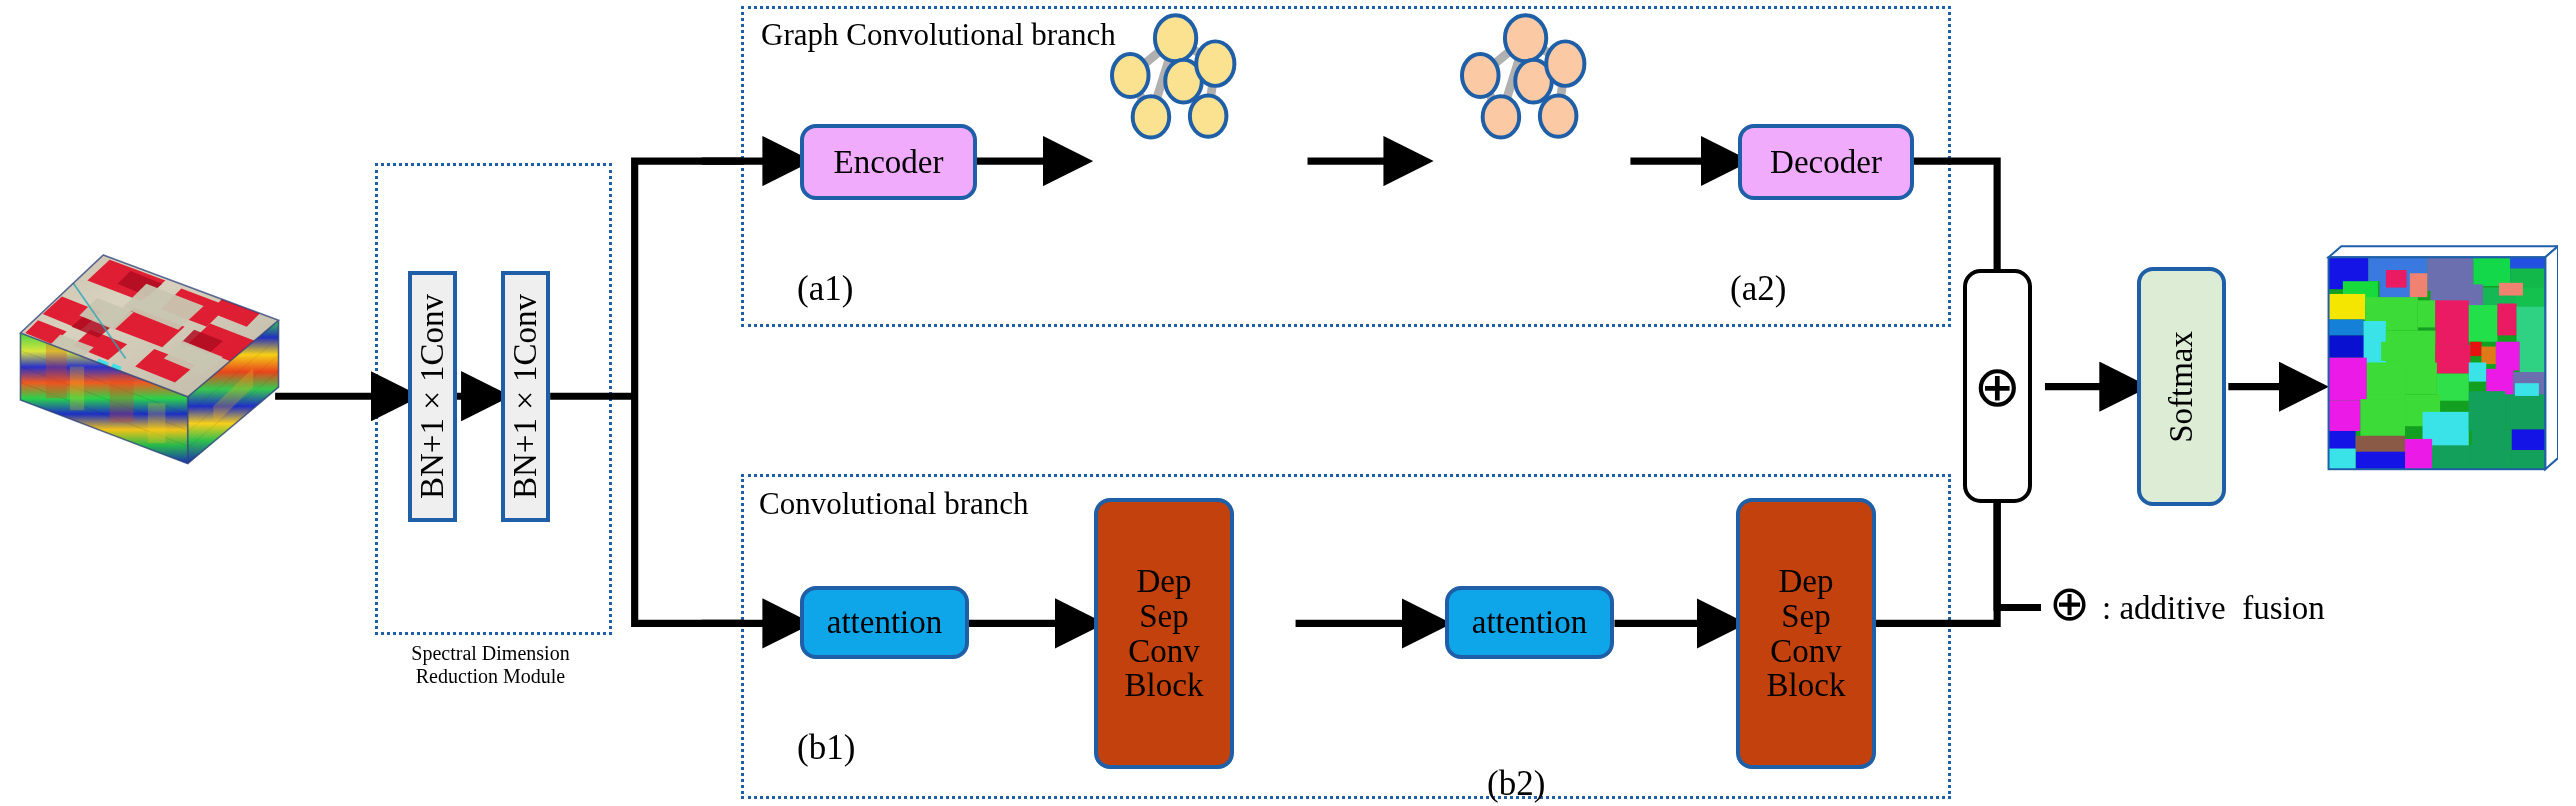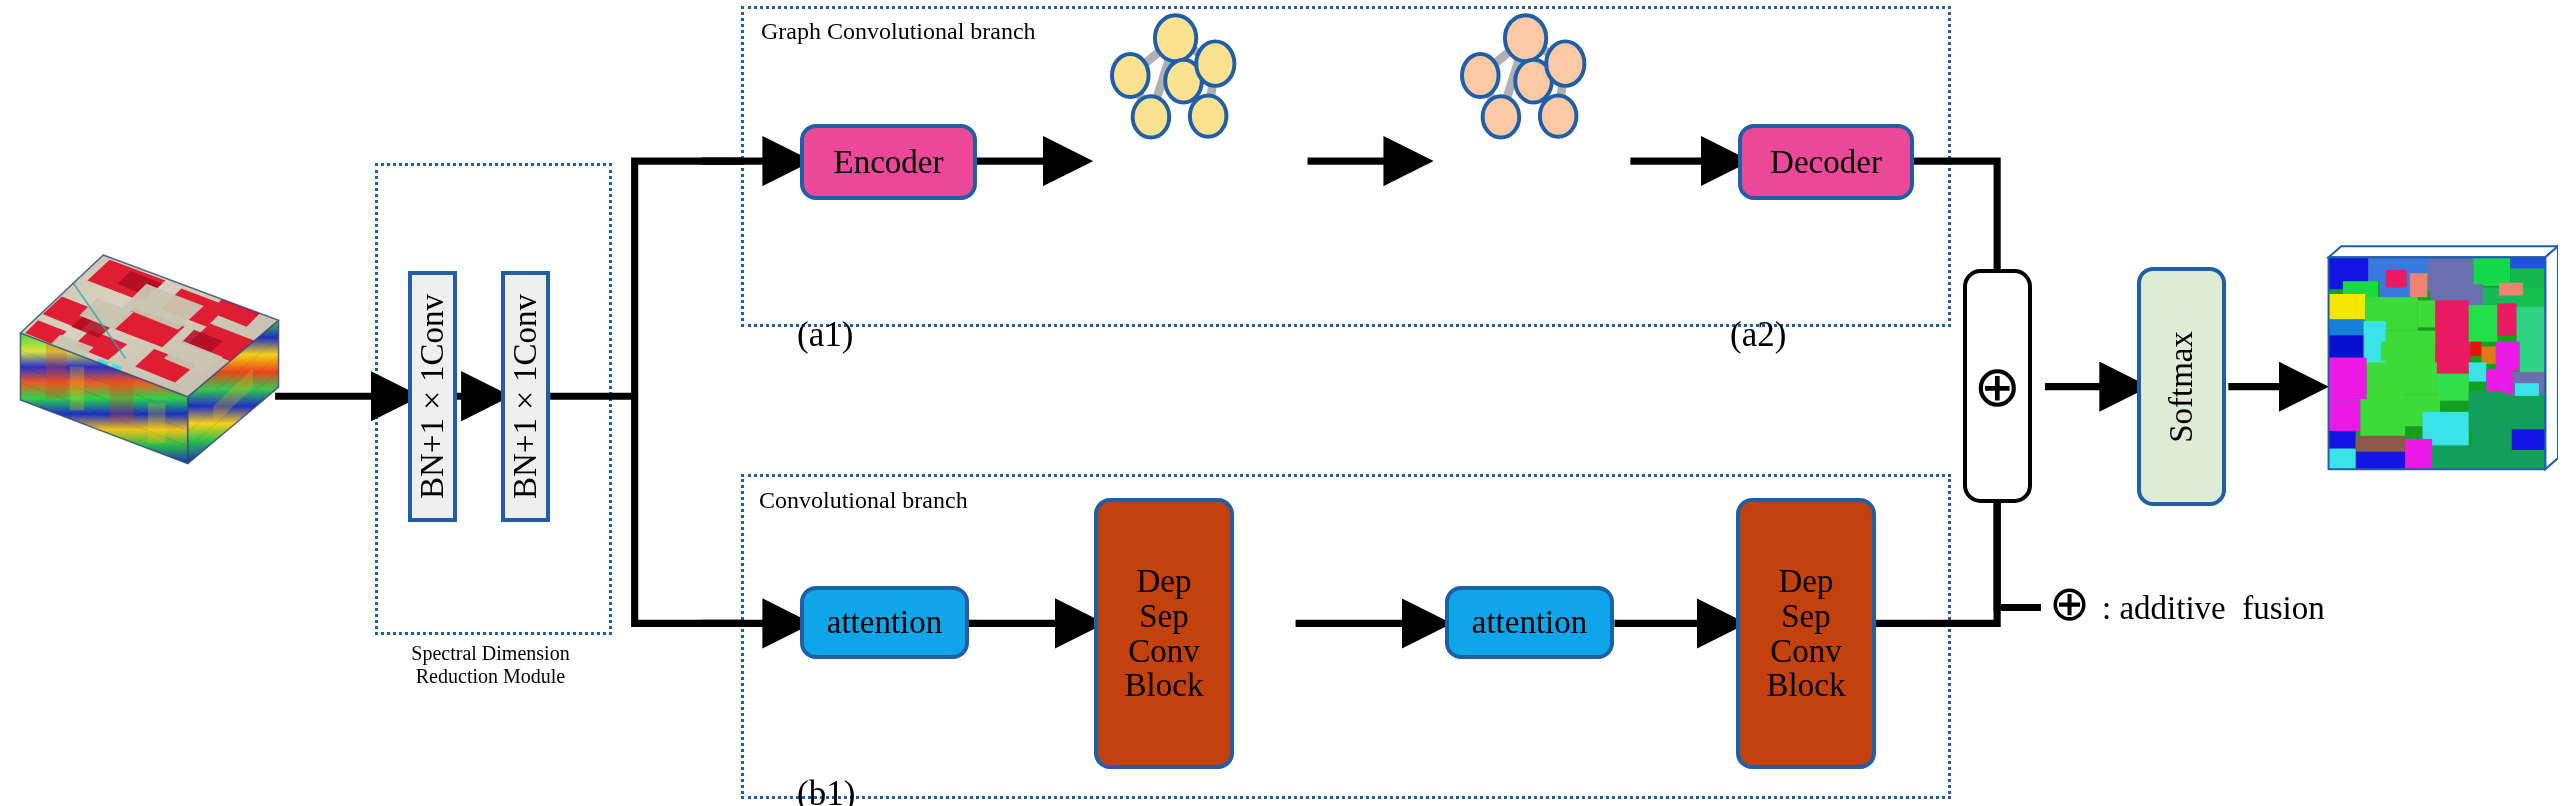--- a/index.html
+++ b/index.html
@@ -2,30 +2,30 @@
 <html style="font-size:12.8px"><head>
 <meta charset="utf-8">
 <style>
   html,body{margin:0;padding:0;background:#fff;}
   body{width:2576px;height:806px;position:relative;overflow:hidden;
        font-family:"Liberation Serif","DejaVu Serif",serif;color:#000;}
   .abs{position:absolute;}
   
   .dotted{position:absolute;border:3.2px dotted #1f5fa8;background:transparent;}
   
-  .branch-label{position:absolute;font-size:24px;line-height:1;white-space:nowrap;}
-  .sub-label{position:absolute;font-size:35px;line-height:1;white-space:nowrap;margin-top:46px;}
+  .branch-label{position:absolute;font-size:31px;line-height:1;white-space:nowrap;}
+  .sub-label{position:absolute;font-size:35px;line-height:1;white-space:nowrap;}
   .module-caption{position:absolute;font-size:20px;line-height:1.15;text-align:center;white-space:pre-line;}
   .legend-text{position:absolute;font-size:33px;white-space:pre;}
   
   .nbox{position:absolute;box-sizing:border-box;border:4px solid #1f5fa8;
         display:flex;align-items:center;justify-content:center;text-align:center;
         font-size:33px;line-height:1.06;}
   .nbox.round{border-radius:16px;}
-  .nbox.cream{background:#ec4899;align-items:center;}
+  .nbox.cream{background:#f0abfc;align-items:center;}
   .nbox.blue{background:#0ea5e9;}
   .nbox.peach{background:#c2410c;}
   .nbox.green{background:#dcecd5;}
   .nbox.grey{background:#efefef;border-width:4px;border-radius:0;}
   .vert{writing-mode:vertical-rl;transform:rotate(180deg);}
   
   .fusion-capsule{position:absolute;box-sizing:border-box;border:4.8px solid #000;
       border-radius:17.5px;background:#fff;display:flex;align-items:center;justify-content:center;}
   .oplus{font-size:57px;line-height:1;font-family:"DejaVu Sans",sans-serif;}
   .oplus-legend{position:absolute;font-size:49px;line-height:1;font-family:"DejaVu Sans",sans-serif;}

